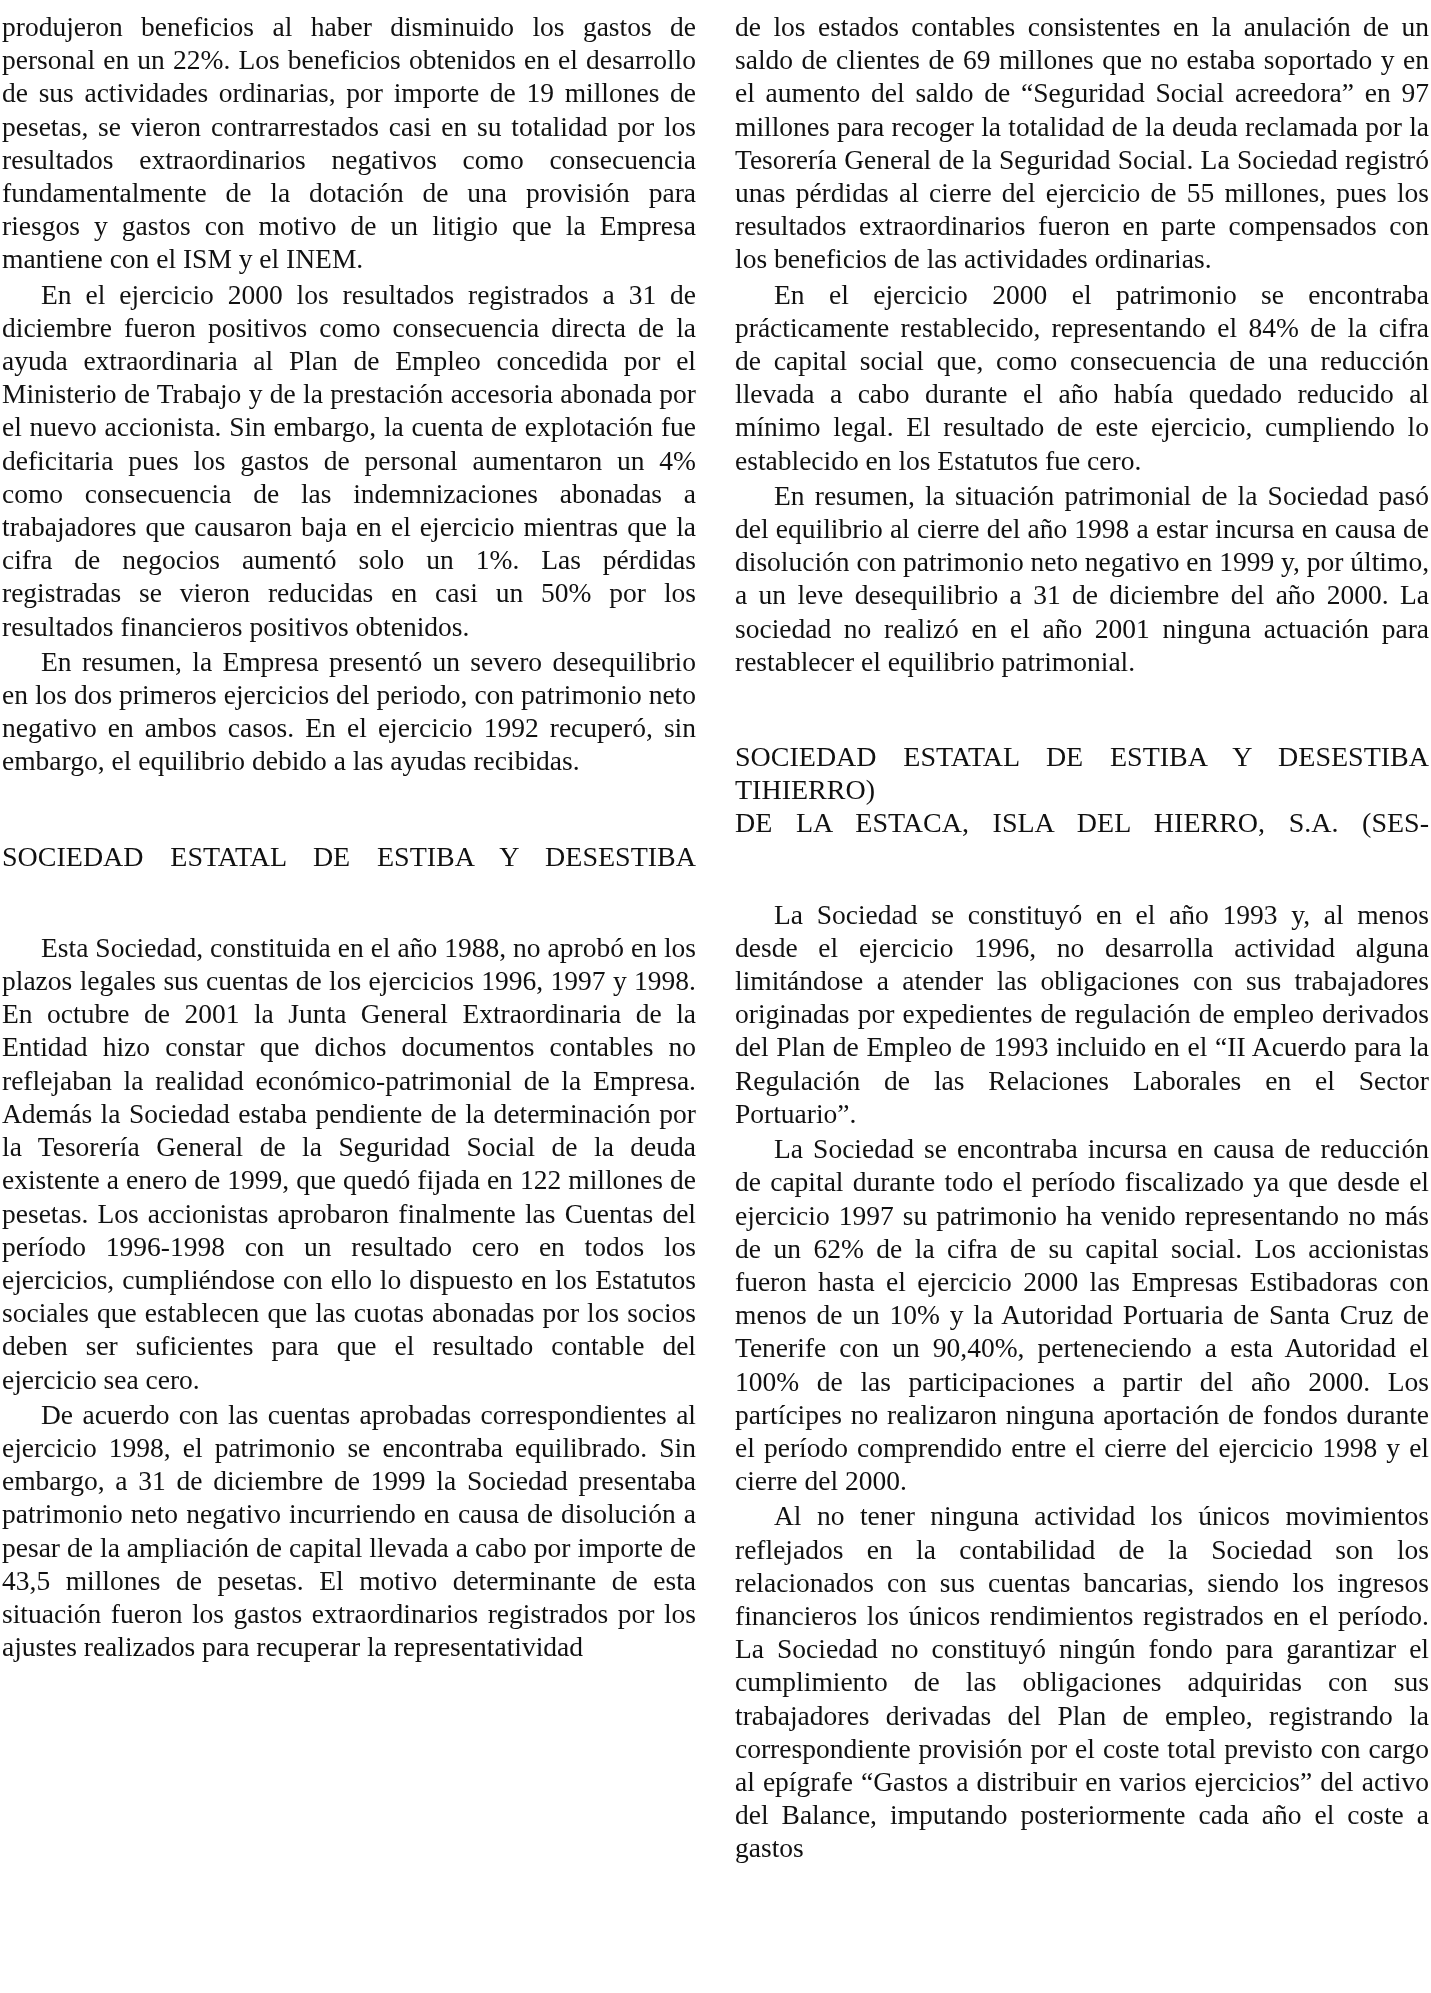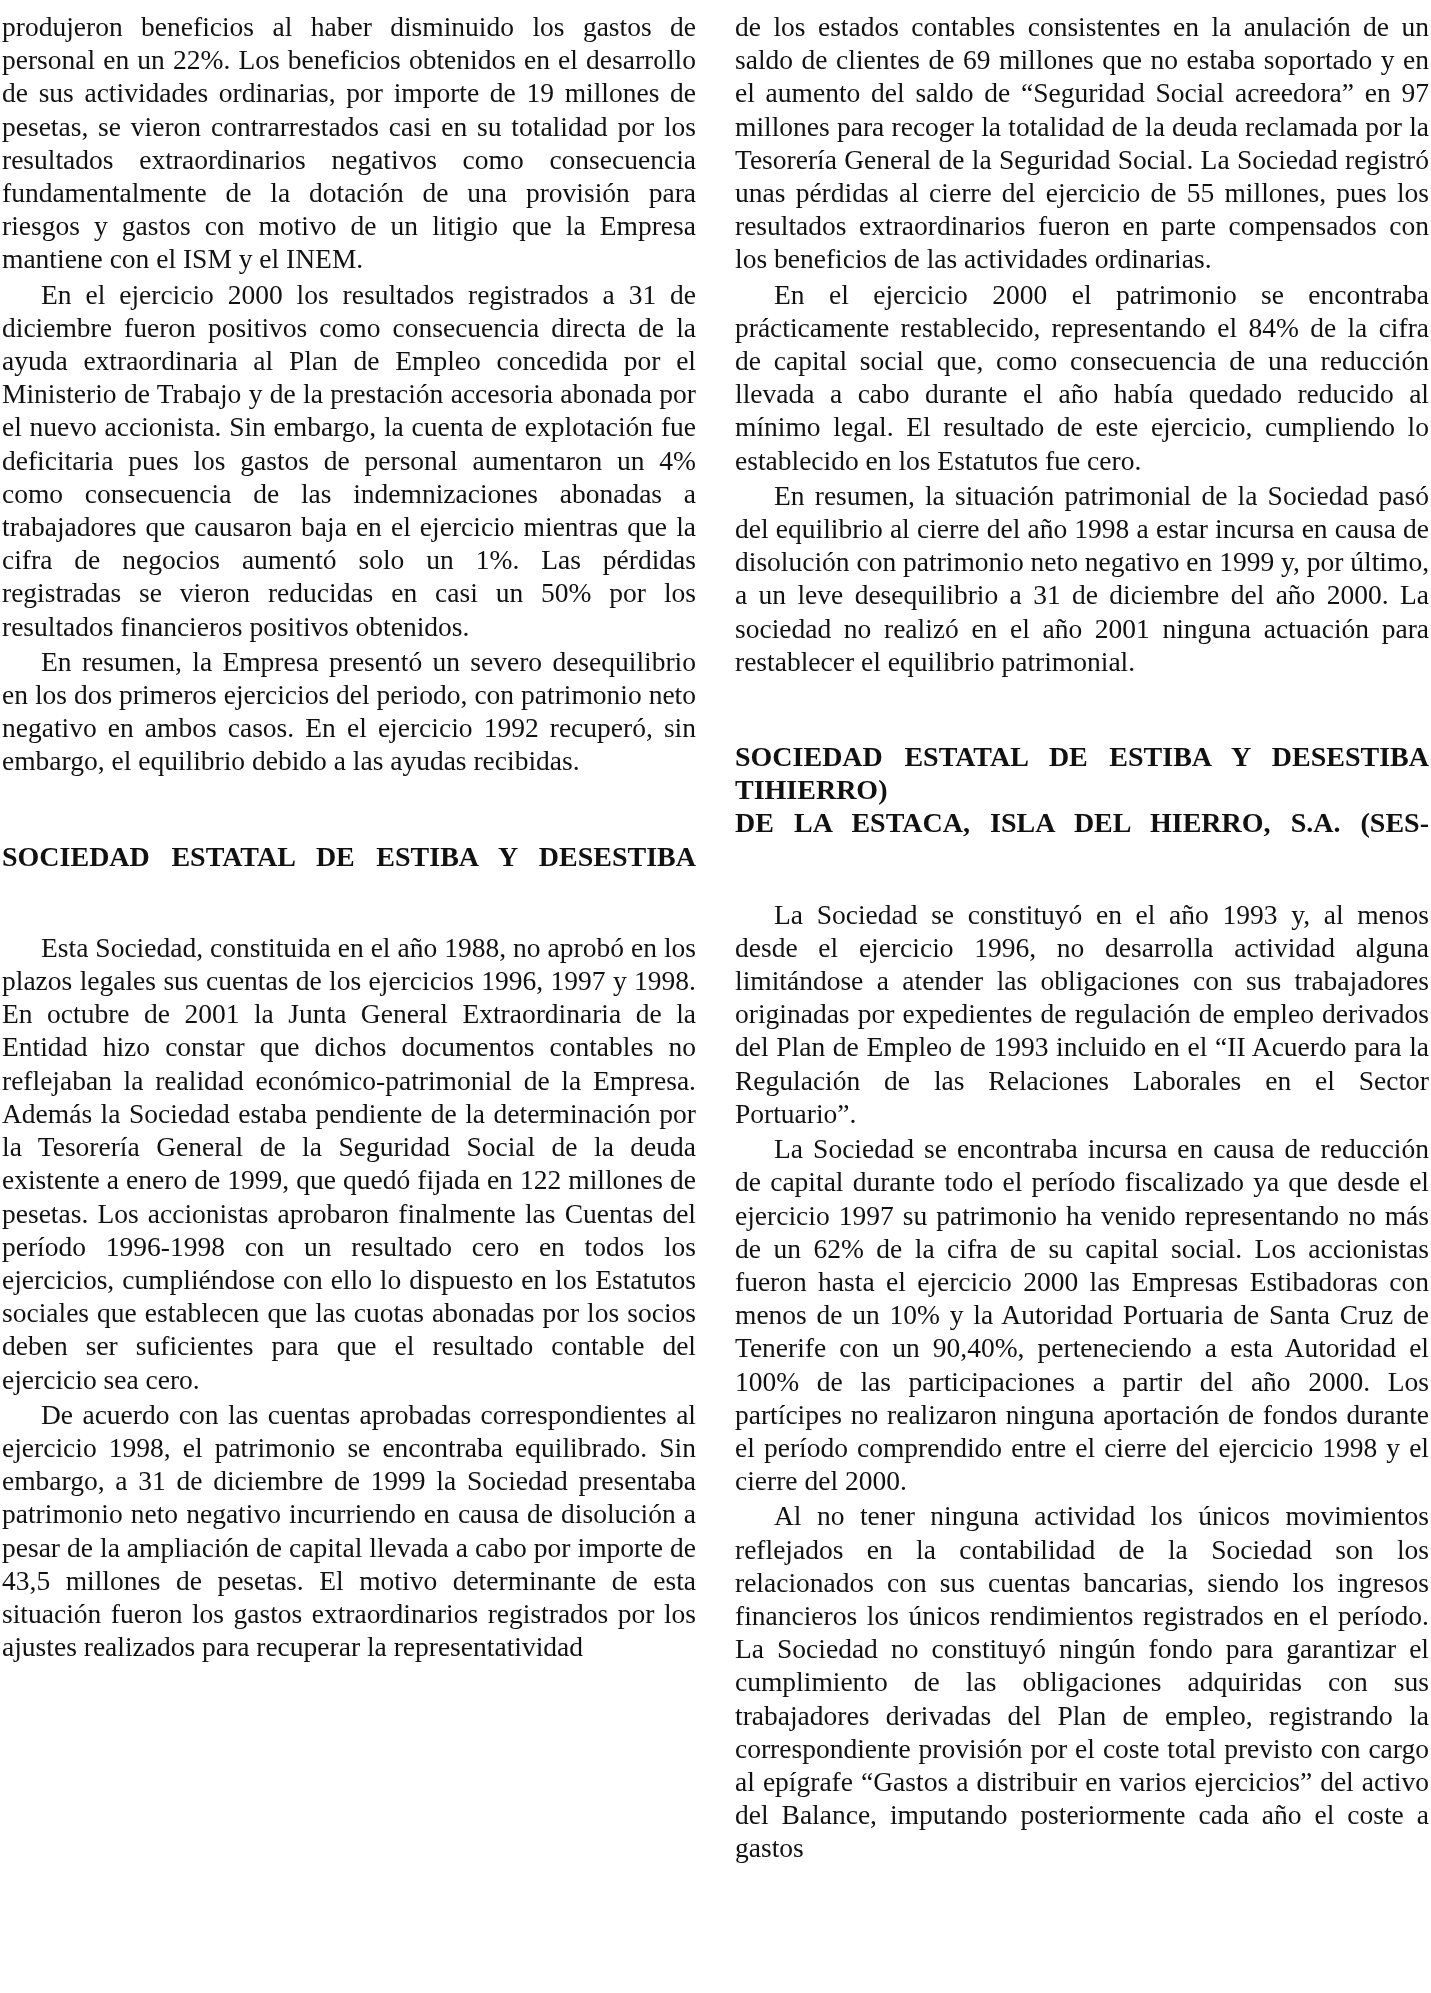--- a/index.html
+++ b/index.html
@@ -40,21 +40,21 @@
       text-indent: 39px;
     }
     .para.no-indent { text-indent: 0; }
     .para + .para { margin-top: 2px; }
 
     .heading {
       font-size: 28px;
       line-height: 33.2px;
       margin: 62px 0 58px 0;
       text-transform: none;
-      font-weight: bold;
+      font-weight: normal;
       text-align: justify;
       letter-spacing: 0;
     }
     .line-block {
       display: block;
       text-align: justify;
       text-align-last: justify;
     }
     .line-block.last { text-align-last: left; }
   </style>

